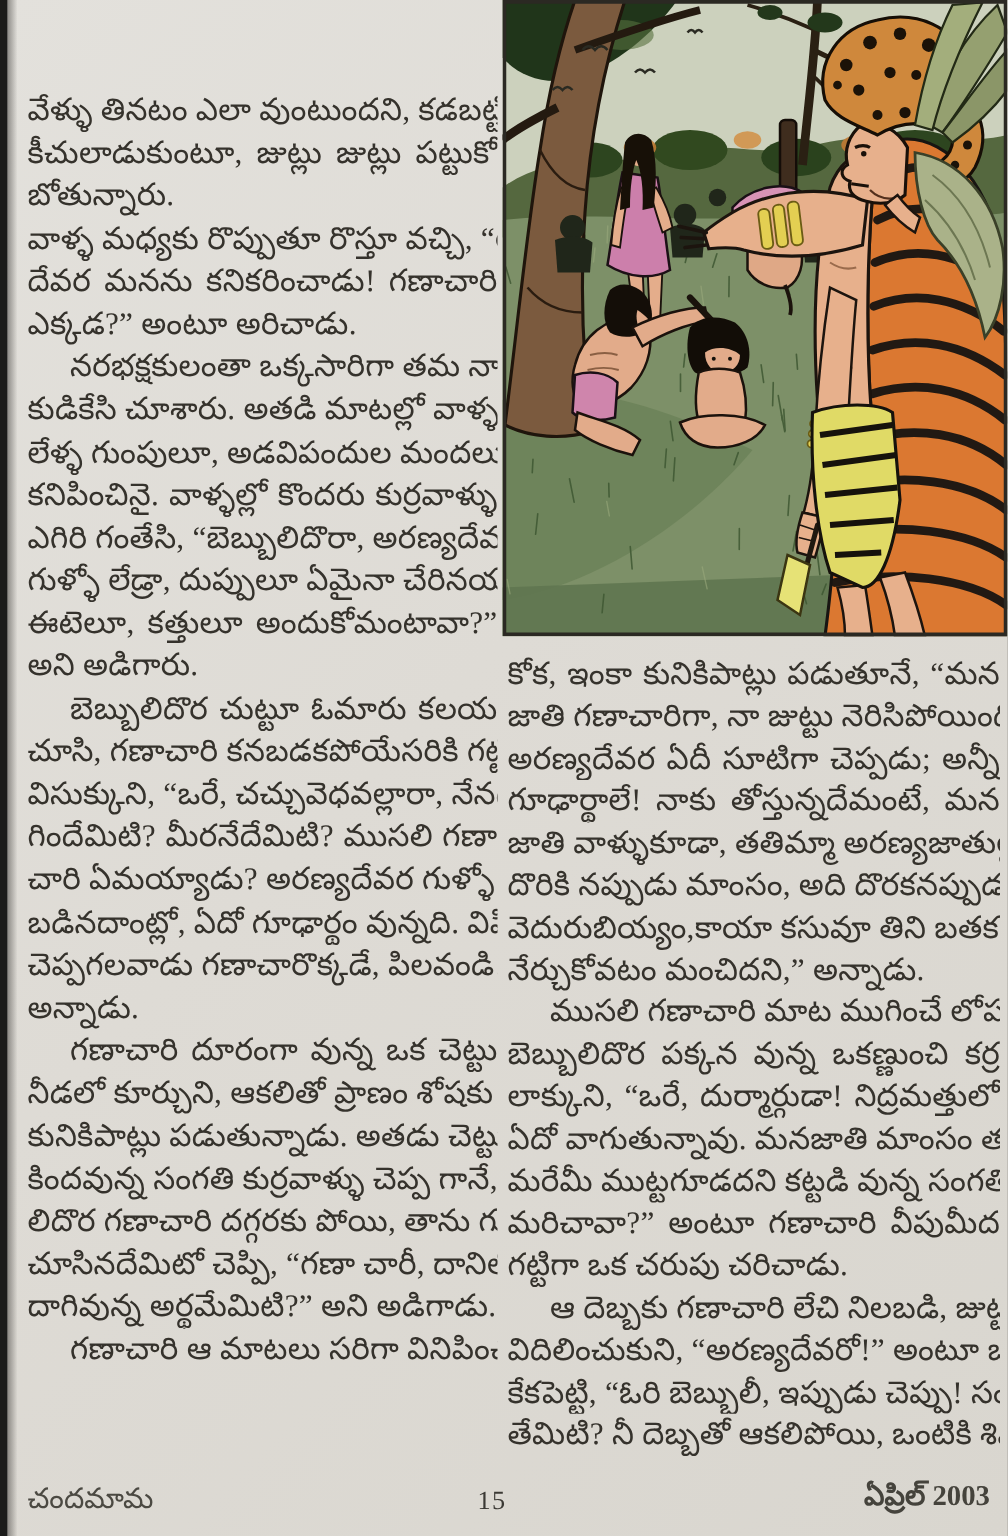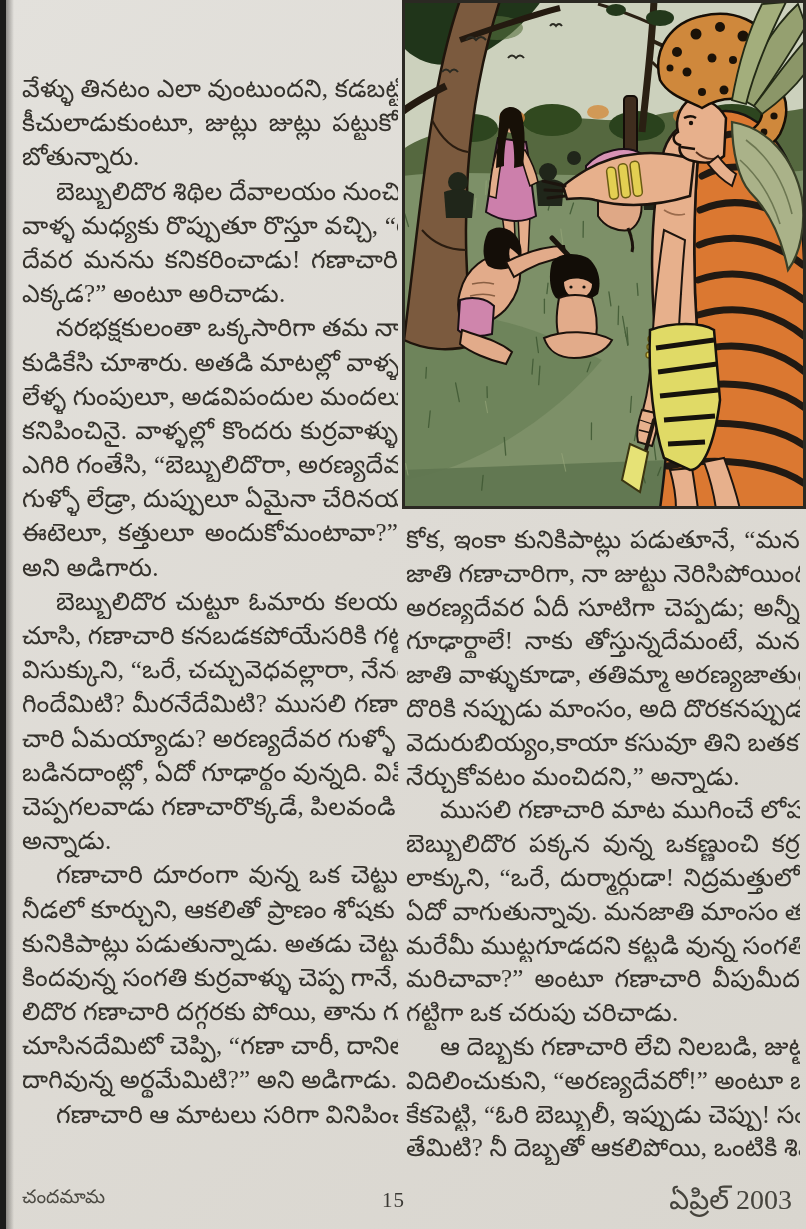--- a/index.html
+++ b/index.html
@@ -15,23 +15,23 @@
   .illus svg{display:block;width:100%;height:100%;}
   .col{position:absolute;color:#35322c;font-size:25px;letter-spacing:.2px;}
   .col .tl{
     height:var(--lh);line-height:var(--lh);overflow:hidden;
     text-align:justify;text-align-last:justify;white-space:nowrap;
   }
   .col .tl.end{text-align-last:left;}
   .col .tl.ind{text-indent:34px;}
   .col-left{left:22px;top:72px;width:376px;--lh:34.2px;}
   .col-right{left:406px;top:523px;width:394px;--lh:33.8px;}
-  .footer-name{position:absolute;left:22px;top:1186px;font-size:19px;color:#4b4942;}
+  .footer-name{position:absolute;left:22px;top:1186px;font-size:23px;color:#4b4942;}
   .footer-page{position:absolute;left:382px;top:1188px;font-size:21px;font-weight:400;color:#3b3934;letter-spacing:1px;}
-  .footer-date{position:absolute;right:14px;top:1184px;font-size:28px;font-weight:400;color:#45433c;margin-left:29px;}
+  .footer-date{position:absolute;right:14px;top:1184px;font-size:23px;font-weight:700;color:#45433c;margin-left:29px;}
 </style>
 </head>
 <body>
 
 <div class="page">
   <div class="scan-edge"></div>
   <div class="scan-edge-soft"></div>
 
   <div class="illus">
     <svg viewBox="0 0 404 509" xmlns="http://www.w3.org/2000/svg">
@@ -379,21 +379,20 @@
       </g>
 
       <rect x="1.5" y="1.5" width="401" height="506" fill="none" stroke="#2b2923" stroke-width="3"></rect>
     </svg>
   </div>
 
   <div class="col col-left">
       <div class="tl">వేళ్ళు తినటం ఎలా వుంటుందని, కడబట్టిన</div>
       <div class="tl">కీచులాడుకుంటూ, జుట్లు జుట్లు పట్టుకో</div>
       <div class="tl end">బోతున్నారు.</div>
-      <div class="tl ind">బెబ్బులిదొర శిథిల దేవాలయం నుంచి</div>
       <div class="tl">వాళ్ళ మధ్యకు రొప్పుతూ రొస్తూ వచ్చి, “అరణ్య</div>
       <div class="tl">దేవర మనను కనికరించాడు! గణాచారి</div>
       <div class="tl end">ఎక్కడ?” అంటూ అరిచాడు.</div>
       <div class="tl ind">నరభక్షకులంతా ఒక్కసారిగా తమ నాయ</div>
       <div class="tl">కుడికేసి చూశారు. అతడి మాటల్లో వాళ్ళకు</div>
       <div class="tl">లేళ్ళ గుంపులూ, అడవిపందుల మందలూ</div>
       <div class="tl">కనిపించినై. వాళ్ళల్లో కొందరు కుర్రవాళ్ళు</div>
       <div class="tl">ఎగిరి గంతేసి, “బెబ్బులిదొరా, అరణ్యదేవర</div>
       <div class="tl">గుళ్ళో లేడ్రా, దుప్పులూ ఏమైనా చేరినయ్యా?</div>
       <div class="tl">ఈటెలూ, కత్తులూ అందుకోమంటావా?”</div>

